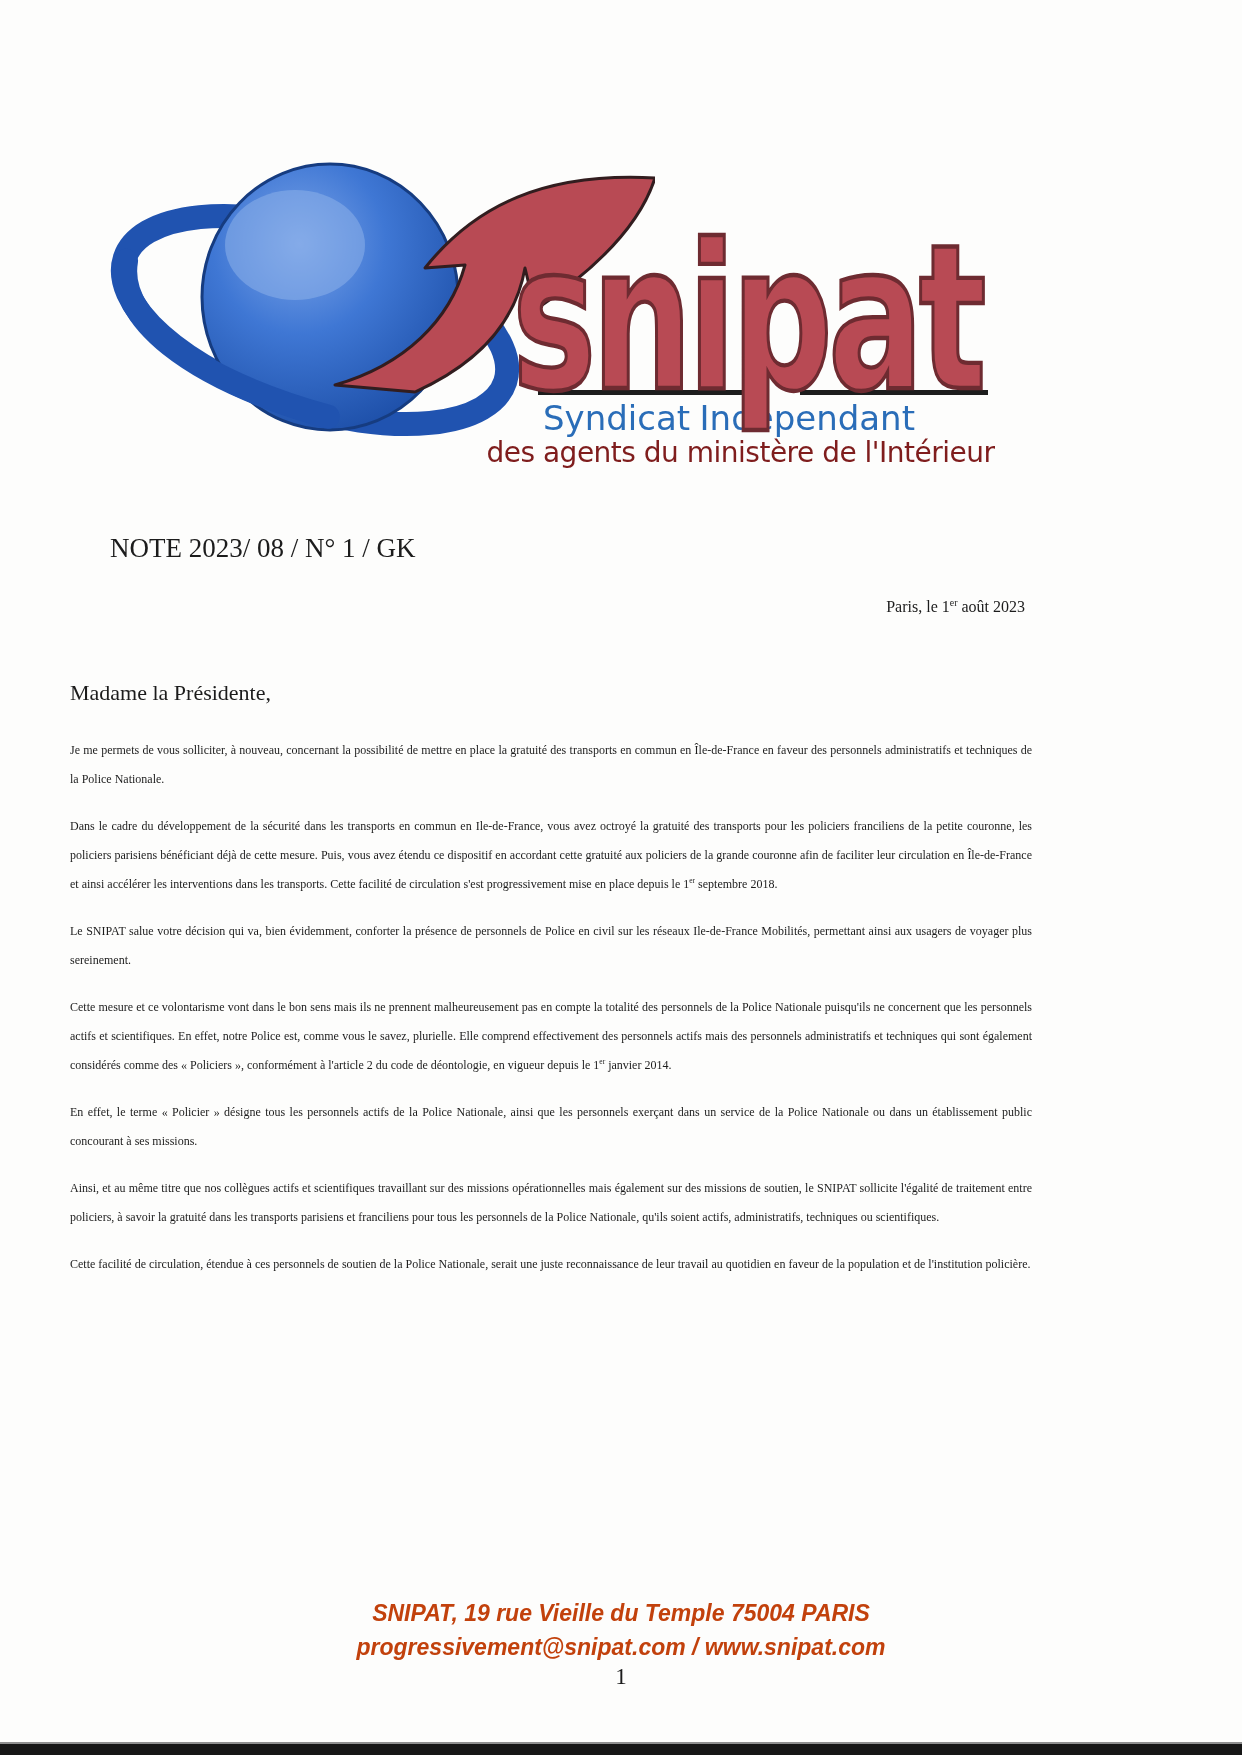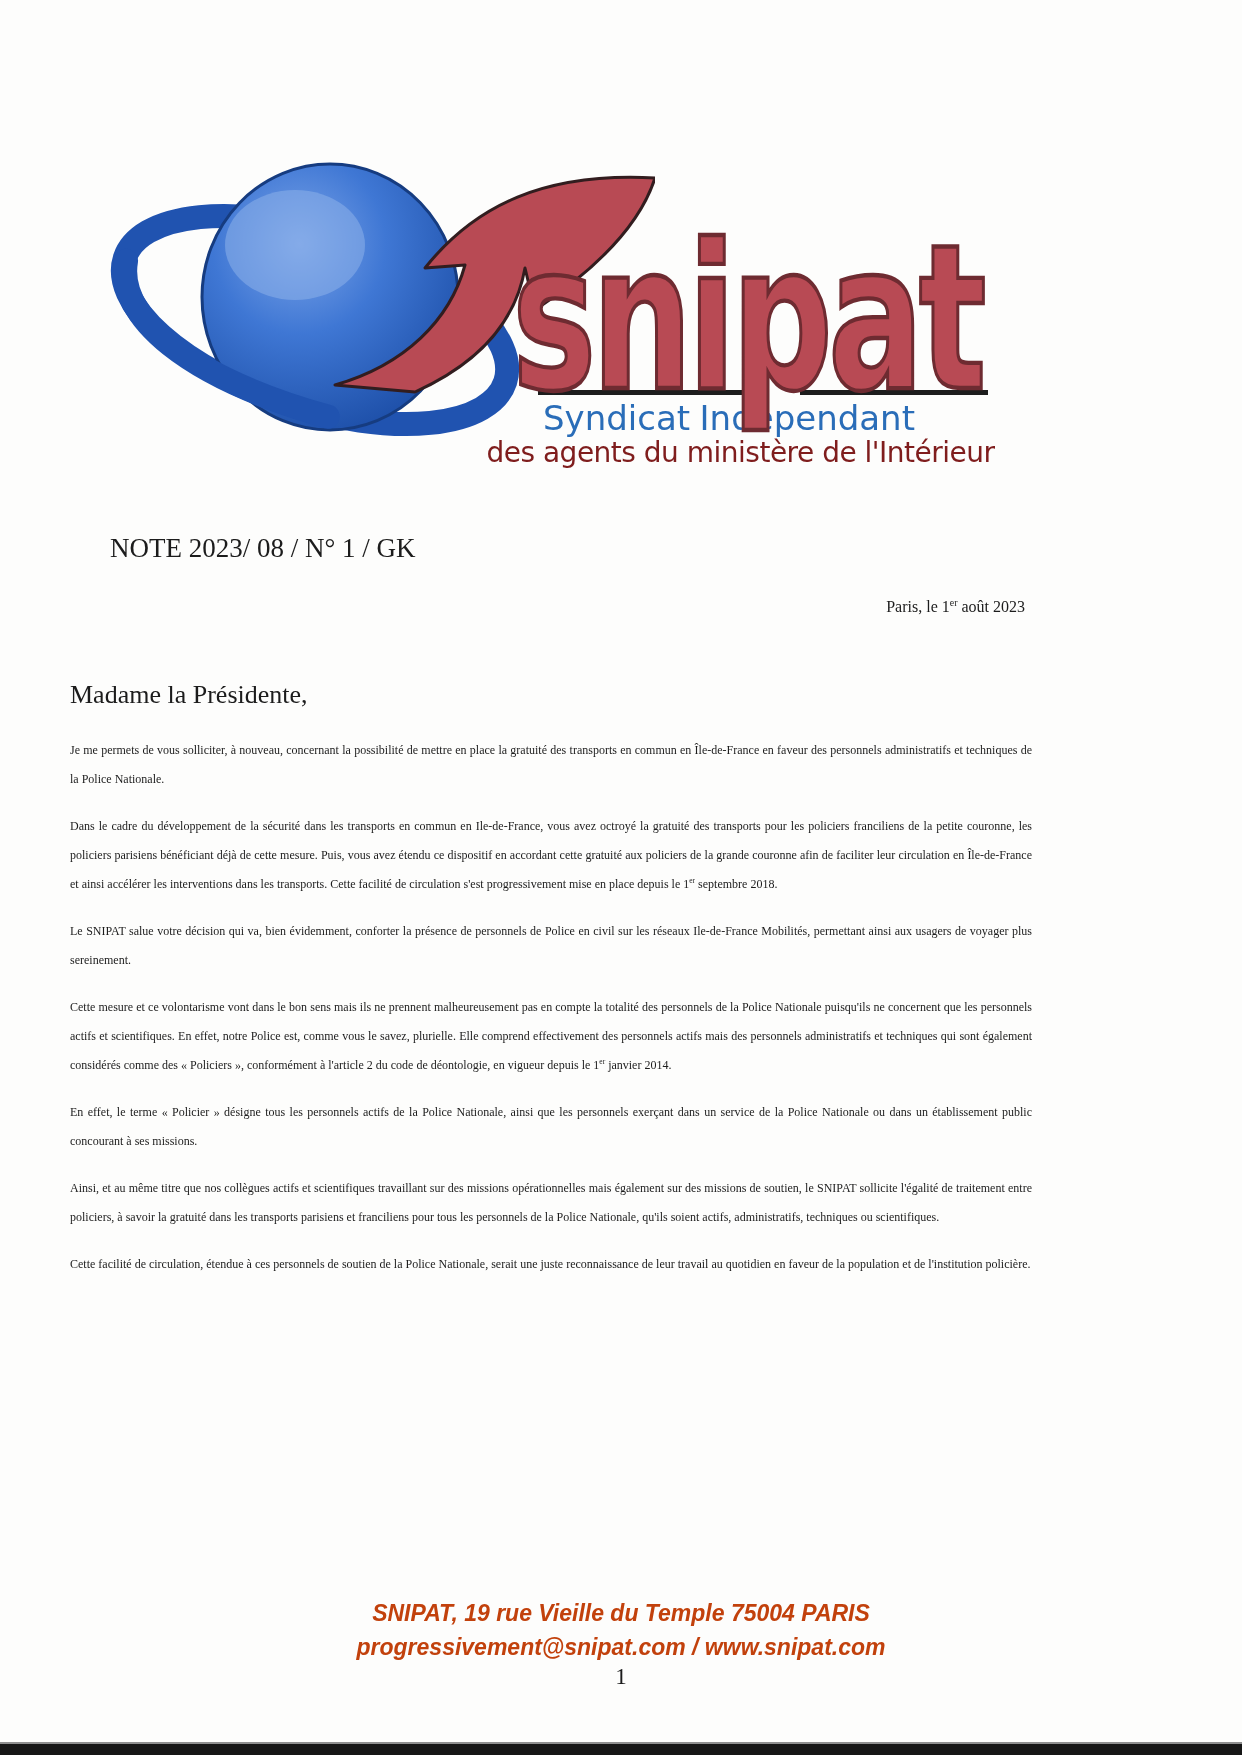--- a/index.html
+++ b/index.html
@@ -42,21 +42,21 @@
     position:absolute;left:468px;top:436px;width:545px;
     text-align:center;
     font-family:"DejaVu Sans", sans-serif;
     font-size:28px;font-weight:500;letter-spacing:-0.5px;
     color:#7f1d1d;
   }
 
   
   .note-ref{position:absolute;left:70px;top:533px;font-size:27px;margin-left:40px;}
   .date-line{position:absolute;right:217px;top:598px;font-size:16px;}
-  .salutation{position:absolute;left:70px;top:680px;font-size:26px;}
+  .salutation{position:absolute;left:70px;top:680px;font-size:22px;}
   .body-text{
     position:absolute;left:70px;top:736px;width:962px;
     font-size:12px;line-height:29px;
     text-align:justify;
   }
   .body-text p{margin:0 0 18px 0;}
   sup{font-size:0.62em;line-height:0;vertical-align:super;}
 
   
   .footer{

